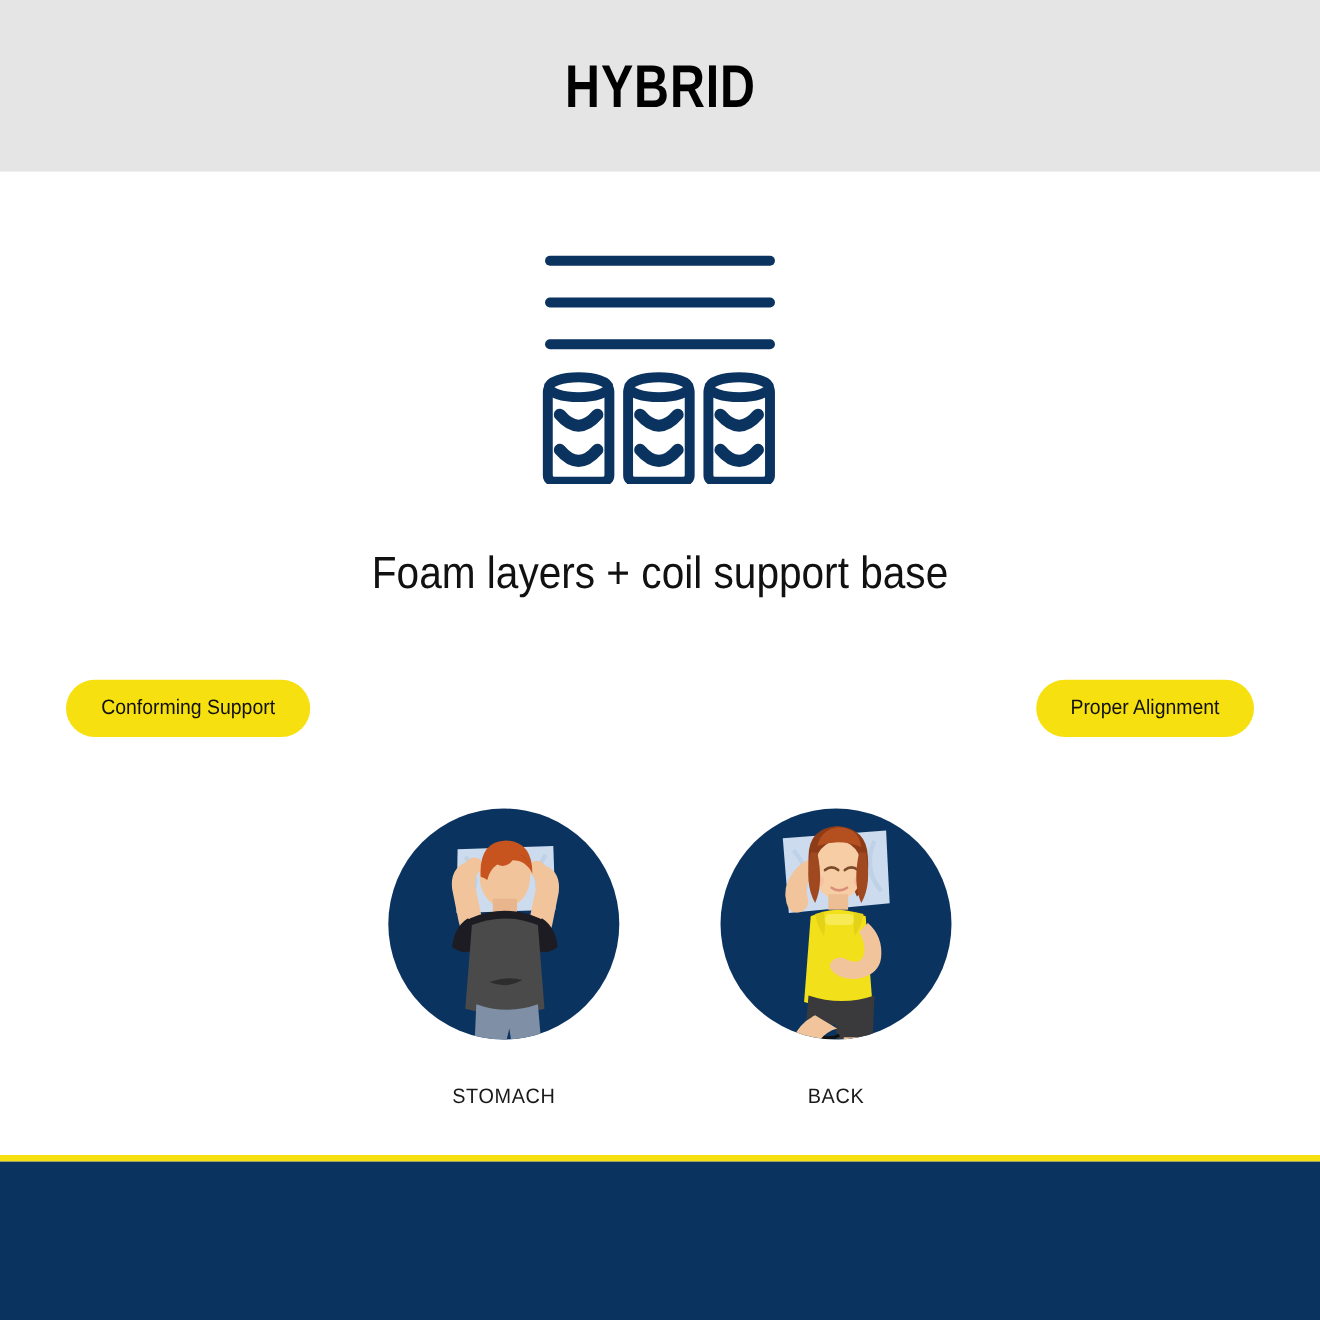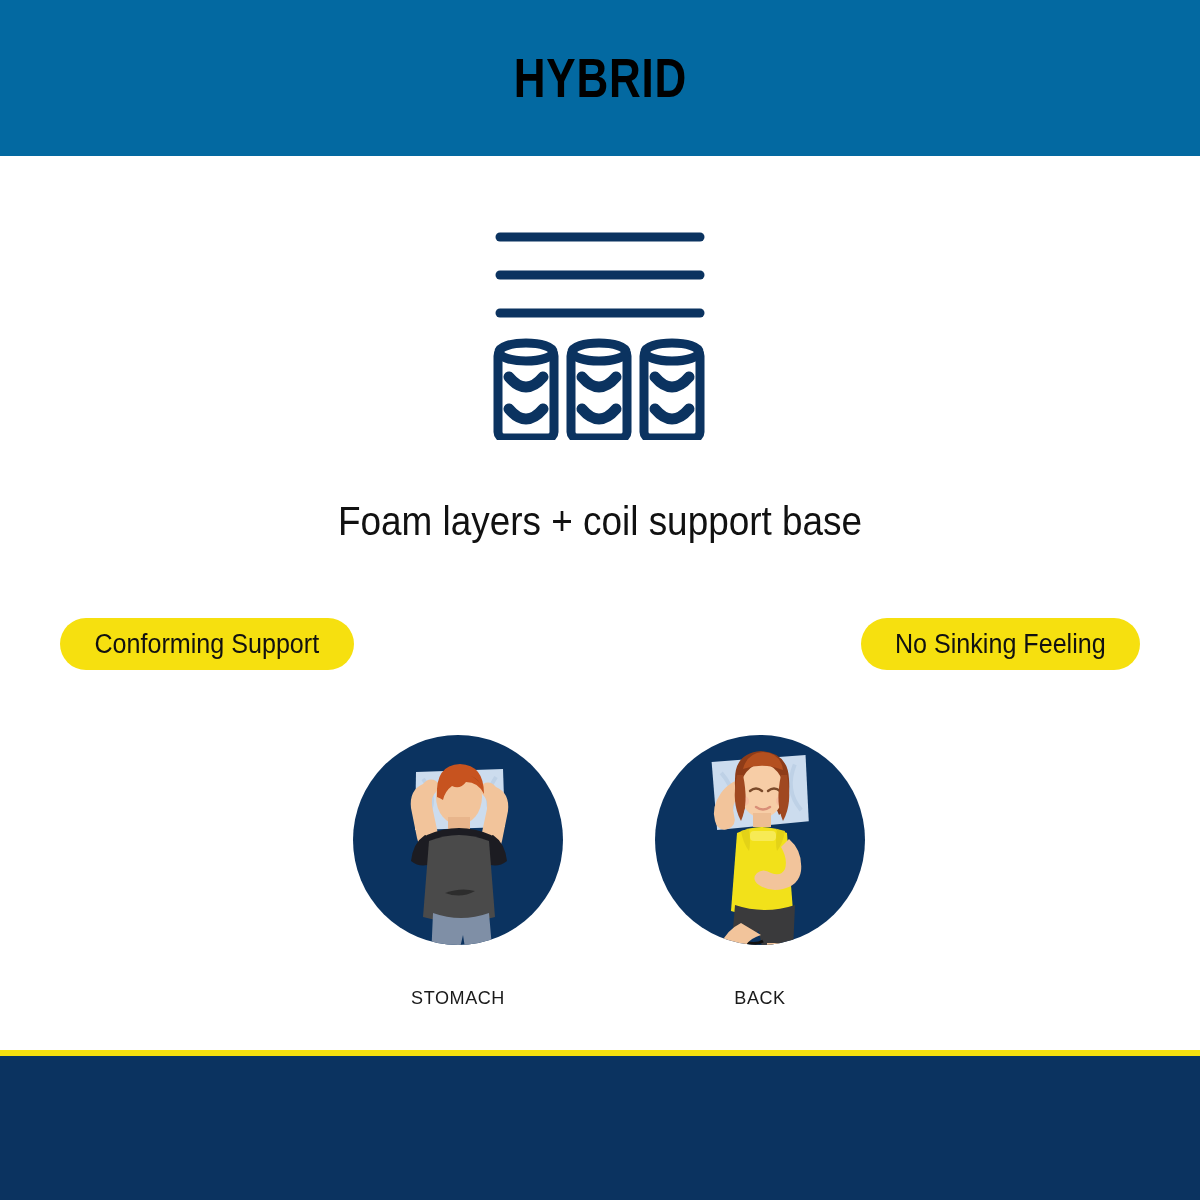--- a/index.html
+++ b/index.html
@@ -13,21 +13,21 @@
     position: relative;
     width: 1200px; height: 1200px;
     background: #ffffff;
   }
 
   
   .header-band {
     position: absolute;
     left: 0; top: 0;
     width: 1200px; height: 156px;
-    background: #0369a1;
+    background: #e5e5e5;
     display: flex;
     align-items: center;
     justify-content: center;
   }
   .header-title {
     font-family: "Liberation Sans", sans-serif;
     font-weight: 700;
     font-size: 55px;
     letter-spacing: 1px;
     color: #000000;
@@ -68,21 +68,21 @@
   .pill {
     height: 52px;
     background: #f6e00f;
     border-radius: 26px;
     display: flex;
     align-items: center;
     justify-content: center;
     padding: 0 26px;
     color: #111111;
     font-family: "Liberation Sans", sans-serif;
-    font-size: 27px;
+    font-size: 19px;
     font-weight: 400;
     white-space: nowrap;
   }
   .pill span { transform: scaleX(0.93); display: inline-block; }
 
   
   .positions {
     position: absolute;
     left: 0; top: 735px;
     width: 1200px;
@@ -164,21 +164,21 @@
     </svg>
   </div>
 
   <div class="subhead">Foam layers + coil support base</div>
 
   <div class="pill-row">
     <div class="pill">
       <span>Conforming Support</span>
     </div>
     <div class="pill">
-      <span>No Sinking Feeling</span>
+      <span>Proper Alignment</span>
     </div>
   </div>
 
   <div class="positions">
 
     <div class="pos-group pos-a">
       <div class="pos-circle">
         <svg width="210" height="210" viewBox="0 0 210 210">
 
           <g>

